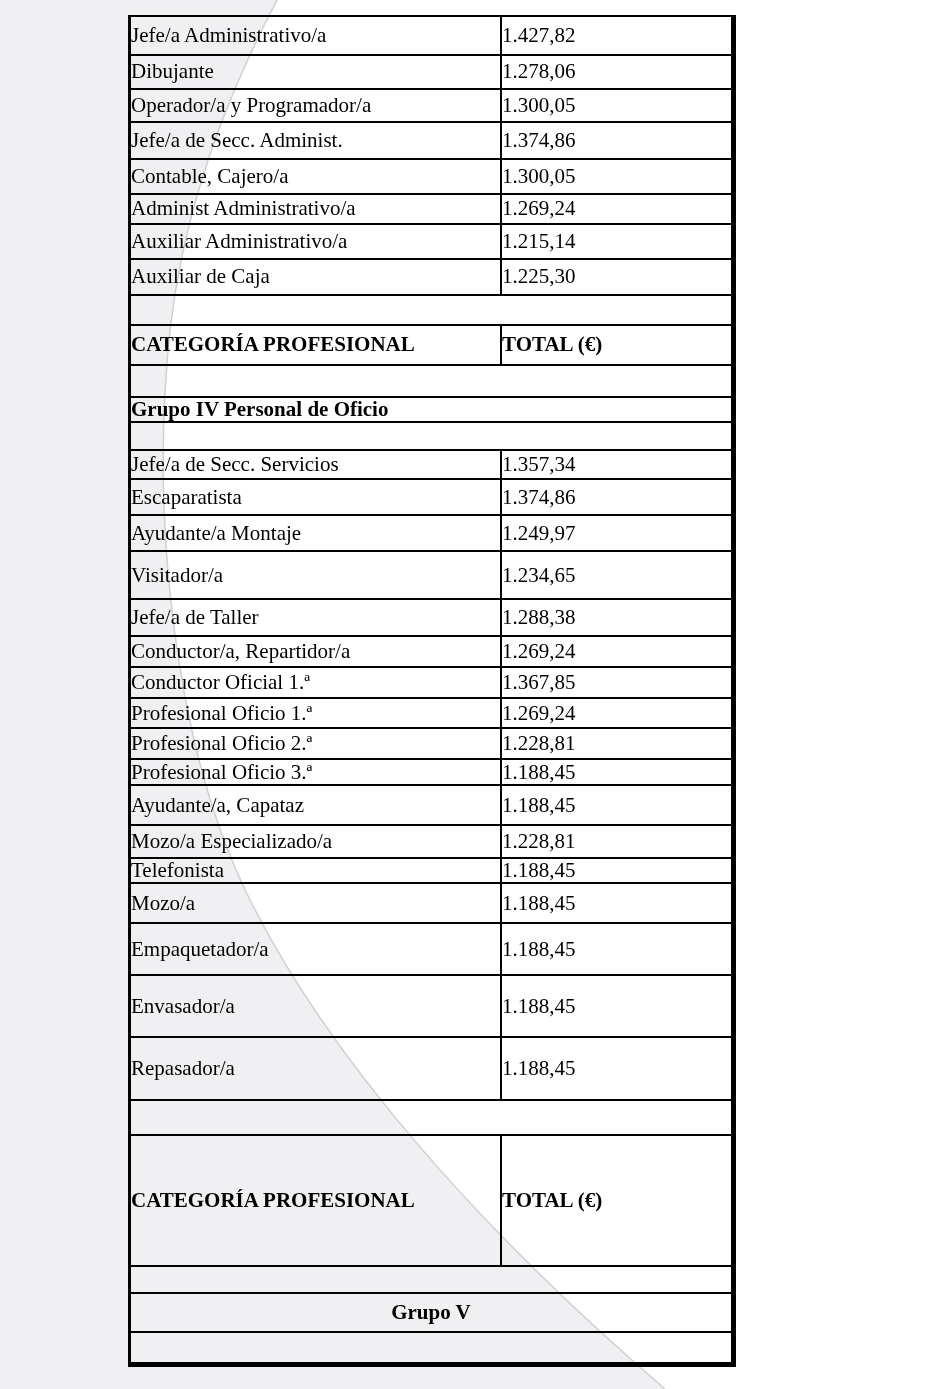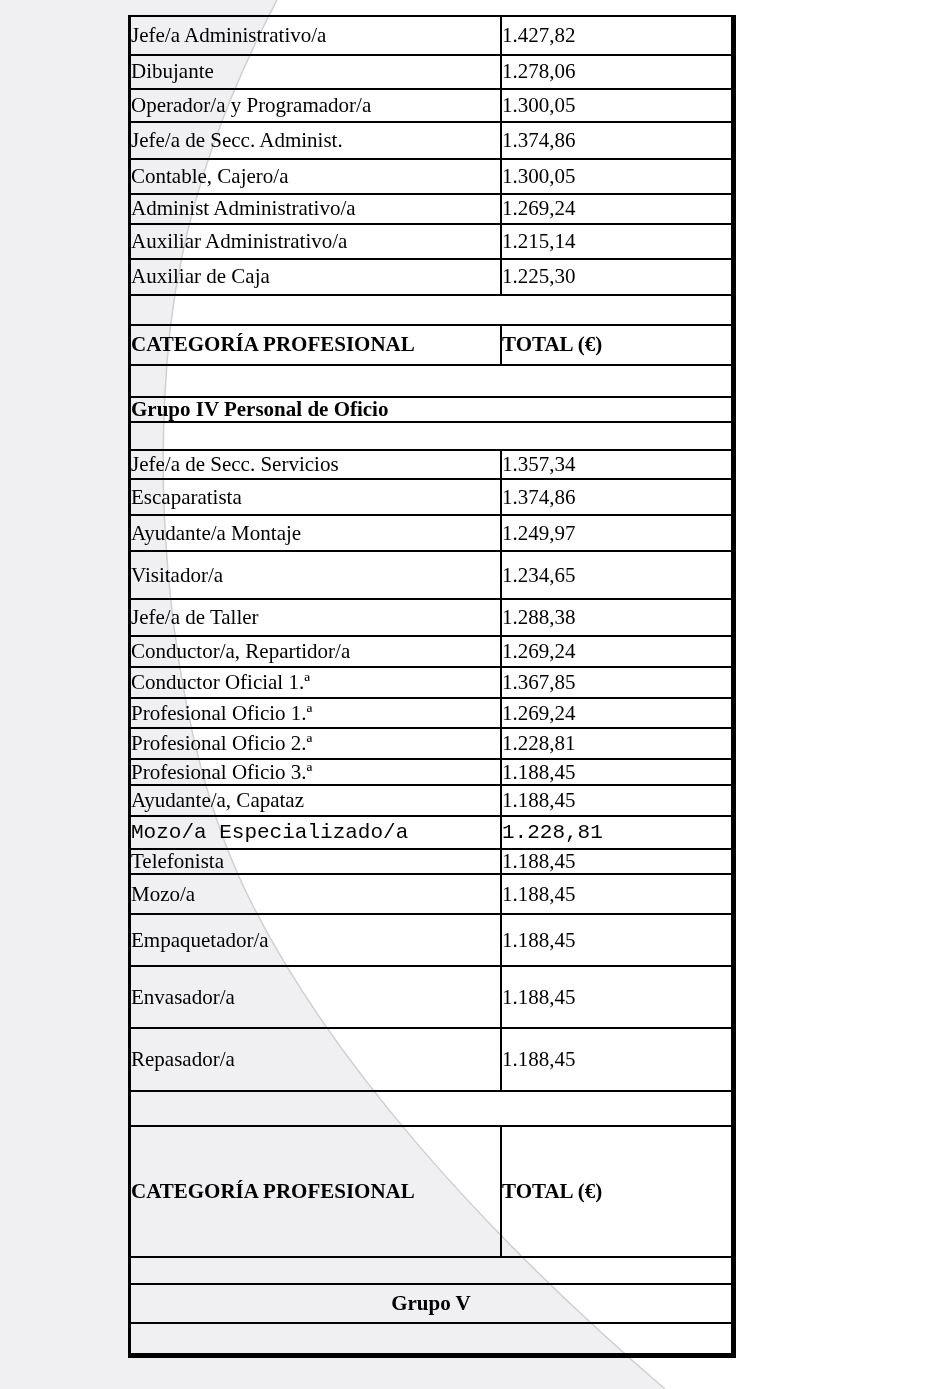--- a/index.html
+++ b/index.html
@@ -126,25 +126,25 @@
           <td class="c2">1.269,24</td>
         </tr>
         <tr class="row-data" style="height: 31px;">
           <td class="c1">Profesional Oficio 2.ª</td>
           <td class="c2">1.228,81</td>
         </tr>
         <tr class="row-data" style="height: 26px;">
           <td class="c1">Profesional Oficio 3.ª</td>
           <td class="c2">1.188,45</td>
         </tr>
-        <tr class="row-data" style="height: 31px;">
+        <tr class="row-data" style="height: 40px;">
           <td class="c1">Ayudante/a, Capataz</td>
           <td class="c2">1.188,45</td>
         </tr>
-        <tr class="row-data" style="height: 33px; font-family: Liberation Mono, monospace;">
+        <tr class="row-data" style="height: 33px;">
           <td class="c1">Mozo/a Especializado/a</td>
           <td class="c2">1.228,81</td>
         </tr>
         <tr class="row-data" style="height: 23px;">
           <td class="c1">Telefonista</td>
           <td class="c2">1.188,45</td>
         </tr>
         <tr class="row-data" style="height: 40px;">
           <td class="c1">Mozo/a</td>
           <td class="c2">1.188,45</td>

